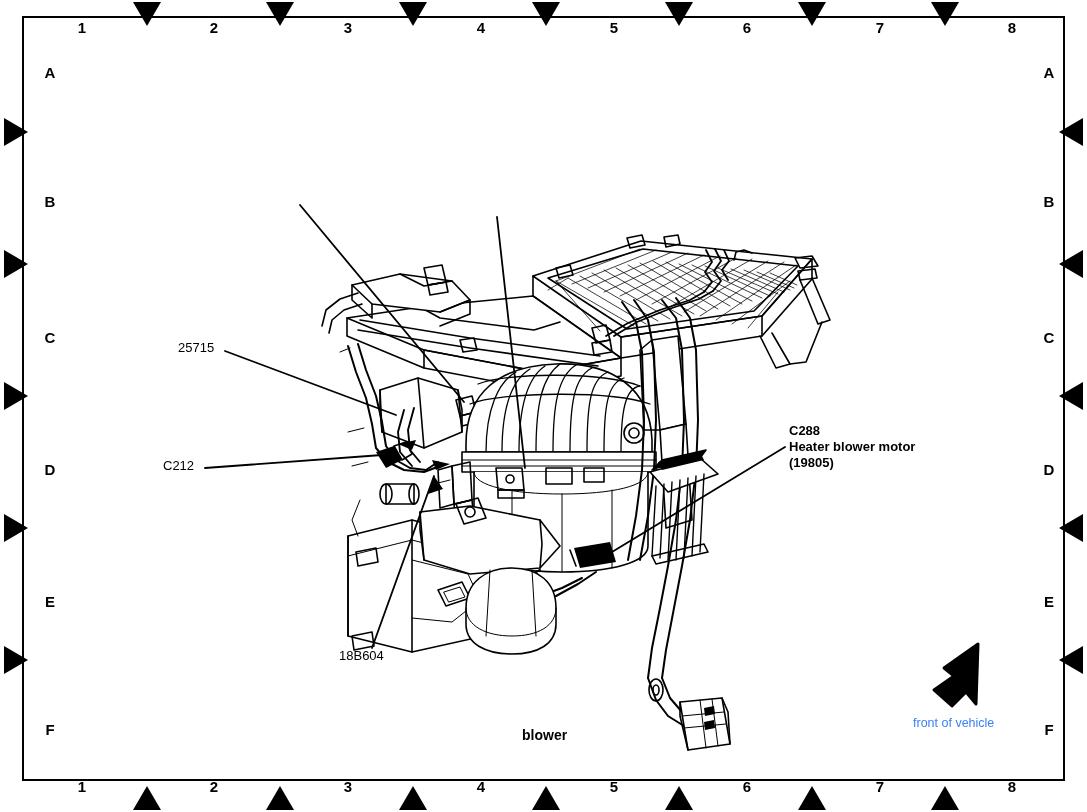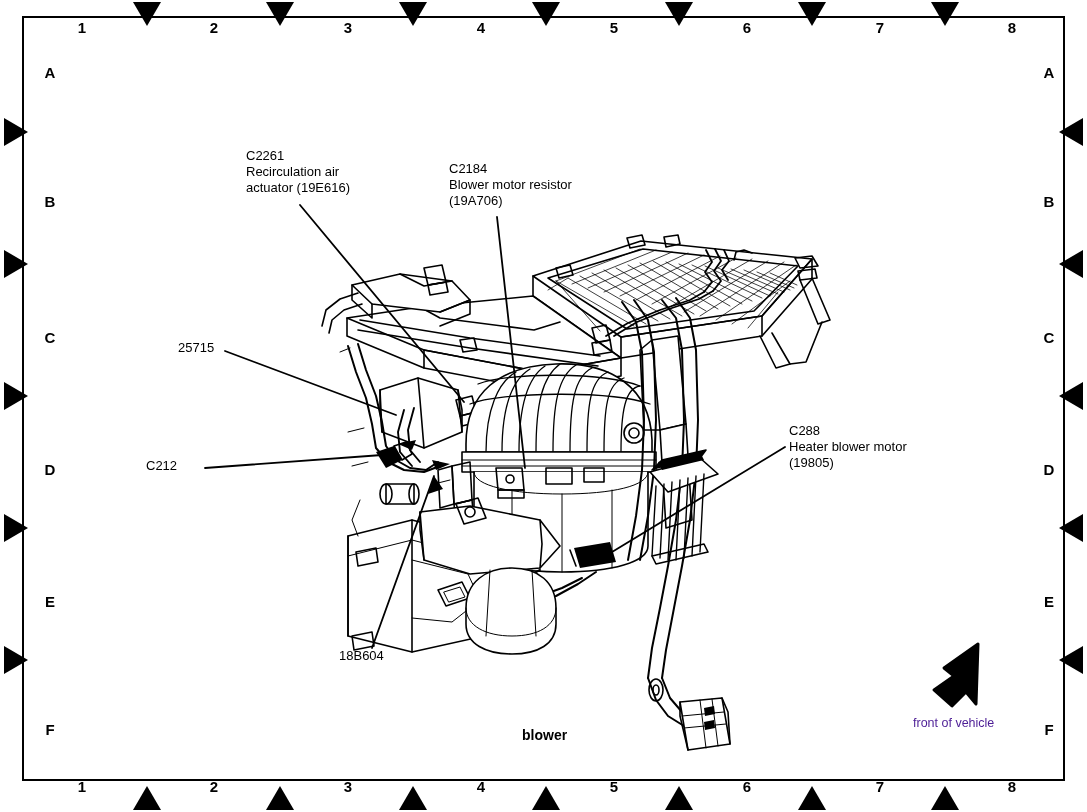--- a/index.html
+++ b/index.html
@@ -77,21 +77,21 @@
     position: absolute;
     font-family: "Liberation Sans", sans-serif;
     font-size: 14px;
     font-weight: bold;
     color: #000;
   }
   .arrow-caption {
     position: absolute;
     font-family: "Liberation Sans", sans-serif;
     font-size: 12.5px;
-    color: #4c1d95;
+    color: #3b82f6;
   }
   
   .overlay {
     position: absolute;
     left: 0;
     top: 0;
     width: 1087px;
     height: 812px;
     pointer-events: none;
   }
@@ -413,35 +413,29 @@
 
       <line x1="225" y1="351" x2="396" y2="415"></line>
 
       <line x1="205" y1="468" x2="382" y2="455"></line>
 
       <line x1="372" y1="648" x2="434" y2="476"></line>
       <path d="M434 476 L428 494 L443 489 Z" fill="#000" stroke="none"></path>
     </g>
   </svg>
 
-  <div class="callout" style="left:246px; top:148px;">C2261
-Recirculation air
-actuator (19E616)</div>
-
-  <div class="callout" style="left:449px; top:161px;">C2184
-Blower motor resistor
-(19A706)</div>
-
-  <div class="callout" style="left:789px; top:423px;">C288
+
+
+  <div class="callout" style="left:789px; top:423px;font-weight:bold;">C288
 Heater blower motor
 (19805)</div>
 
   <div class="callout" style="left:178px; top:340px;">25715</div>
 
-  <div class="callout" style="left:146px; top:458px;">C212</div>
+  <div class="callout" style="left:163px; top:458px;">C212</div>
 
   <div class="callout" style="left:339px; top:648px;">18B604</div>
 
   <div class="caption-bold" style="left:522px; top:727px;">blower</div>
 
   <svg class="overlay" viewBox="0 0 1087 812">
     <path d="M978 644 L944 668 L954 676 L934 690 L952 706 L966 692 L976 704 Z" fill="#000" stroke="#000" stroke-width="3" stroke-linejoin="round"></path>
     <path d="M974 652 L952 668 L960 676 L944 688 L954 698 L966 686 L972 694 Z" fill="#000" stroke="none"></path>
   </svg>
   <div class="arrow-caption" style="left:913px; top:716px;">front of vehicle</div>

